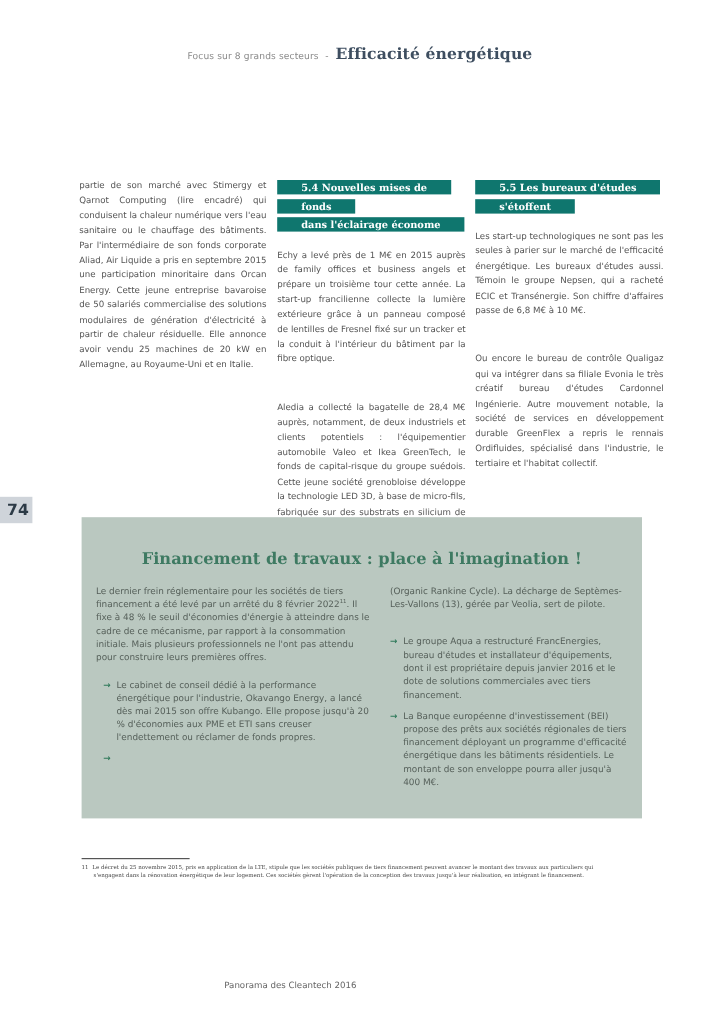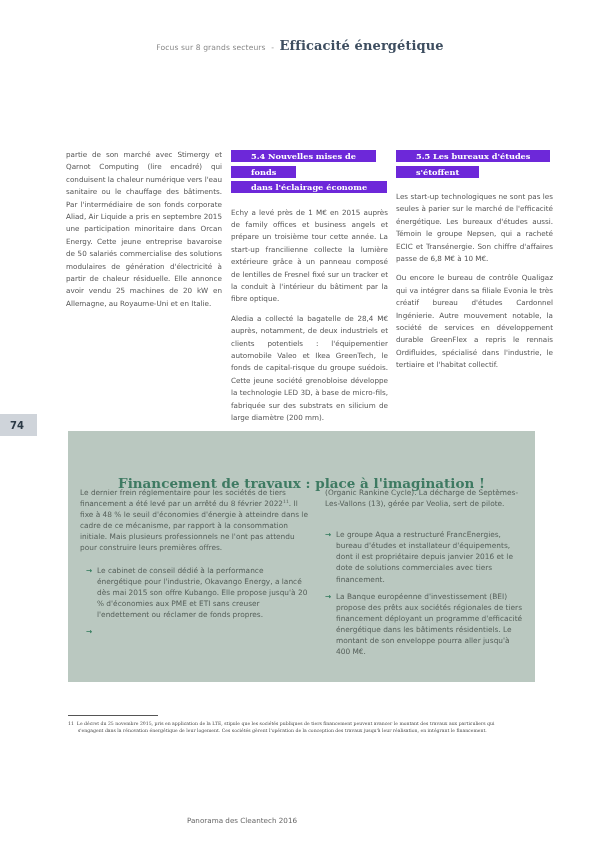--- a/index.html
+++ b/index.html
@@ -13,41 +13,41 @@
   .running-head .sep { margin: 0 3px; }
   .running-head .section { font-family: "DejaVu Serif", serif; font-weight: bold; color: #3e4e60; font-size: 13px; }
 
   .col {
     position: absolute; top: 149px; width: 156px;
     font-size: 7.2px; line-height: 12.4px; color: #555; text-align: justify;
   }
   .col1 { left: 66px; }
   .col2 { left: 231px; width: 157px; }
   .col3 { left: 396px; width: 157px; }
-  .col p + p { margin-top: 7px; }
+  .col p + p { margin-top: 28px; }
 
   .sec-head {
-    display: inline; background: #6d28d9; color: #ffffff;
+    display: inline; background: #0f766e; color: #ffffff;
     font-family: "DejaVu Serif", serif; font-weight: bold; font-size: 8.2px;
     line-height: 14.5px; padding: 1px 20px; box-decoration-break: clone; -webkit-box-decoration-break: clone;
   }
   .sec-head-wrap { margin-bottom: 11px; line-height: 14.5px; }
 
   .page-tab {
-    position: absolute; top: 414px; left: 0; width: 37px; height: 22px;
-    background: #cfd4da; font-size: 10px; font-weight: bold; color: #2c3a46;
-    display: flex; align-items: center; justify-content: center; padding-right: 3px;
+    position: absolute; top: 414px; left: 0; width: 27px; height: 22px;
+    background: #cfd4da; font-size: 13px; font-weight: bold; color: #2c3a46;
+    display: flex; align-items: center; justify-content: flex-end; padding-right: 3px;
   }
 
   .box {
     position: absolute; top: 431px; left: 68px; width: 467px; height: 251px;
     background: #bac8c0;
   }
   .box-title {
-    position: absolute; top: 44px; left: 0; width: 100%; text-align: center;
+    position: absolute; top: 27px; left: 0; width: 100%; text-align: center;
     font-family: "DejaVu Serif", serif; font-weight: bold; font-size: 13.5px; color: #3e7a62;
   }
   .bcol {
     position: absolute; top: 56px; font-size: 7.4px; line-height: 11.1px; color: #56605a;
   }
   .bcol.left { left: 12px; width: 228px; }
   .bcol.right { left: 257px; width: 200px; }
   .bcol p { margin-bottom: 11px; }
   .bullet { position: relative; padding-left: 11px; margin-bottom: 6px; }
   .bullet.indent { margin-left: 6px; }

